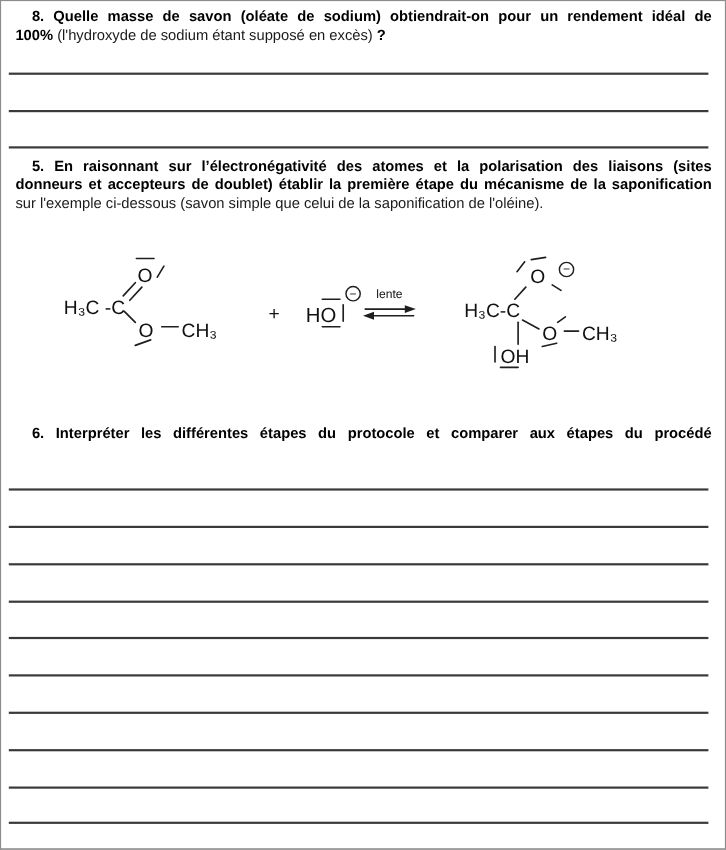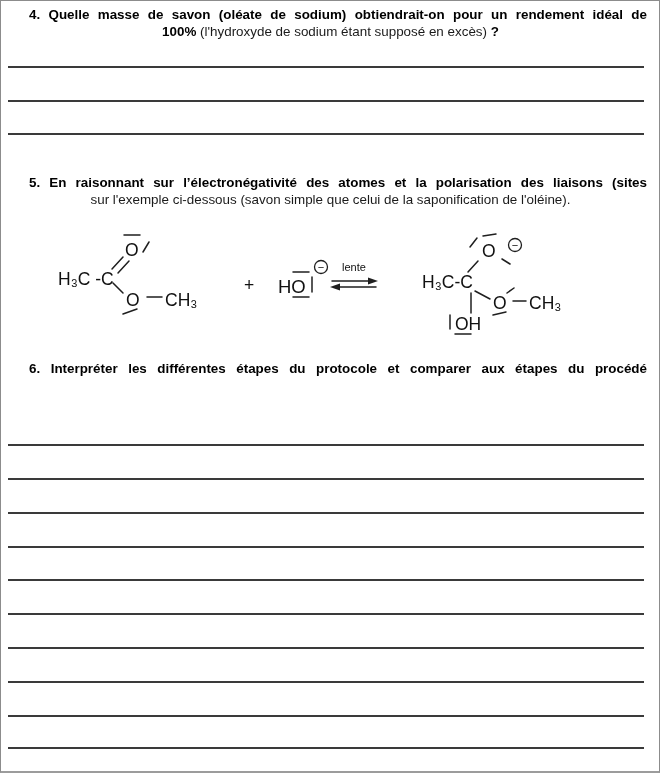--- a/index.html
+++ b/index.html
@@ -23,21 +23,21 @@
     line-height: 16.9px;
     color: #000;
   }
   .jline {            
     font-weight: bold;
     text-align: justify;
     text-align-last: justify;
     white-space: normal;
   }
   .indent { text-indent: 15px; }
-  .lline { text-align: center; }
+  .lline { text-align: left; }
   .bold  { font-weight: bold; }
   .reg   { font-weight: normal; color: #1a1a1a; }
   .ansline {
     position: absolute;
     left: 7px;
     width: 636px;
     height: 0;
     border-top: 2px solid #3a3a3a;
   }
   .scheme {
@@ -53,30 +53,31 @@
   .fml-b { font-size: 18.5px; }
   .lbl   { font-size: 11px; }
   .chg   { font-size: 11px; }
 </style>
 </head>
 <body>
 
 <div class="page">
 
   <div class="qblock" style="top:6px;">
-    <div class="jline indent">4.  Quelle masse de savon (oléate de sodium) obtiendrait-on pour un rendement idéal de</div>
+    <div class="jline indent">8.  Quelle masse de savon (oléate de sodium) obtiendrait-on pour un rendement idéal de</div>
     <div class="lline"><span class="bold">100%</span><span class="reg"> (l'hydroxyde de sodium étant supposé en excès) </span><span class="bold">?</span></div>
   </div>
 
   <div class="ansline" style="top:65px;"></div>
   <div class="ansline" style="top:99px;"></div>
   <div class="ansline" style="top:132px;"></div>
 
-  <div class="qblock" style="top:174px;">
+  <div class="qblock" style="top:142px;">
     <div class="jline indent">5.  En raisonnant sur l’électronégativité des atomes et la polarisation des liaisons (sites</div>
+    <div class="jline">donneurs et accepteurs de doublet) établir la première étape du mécanisme de la saponification</div>
     <div class="lline reg">sur l'exemple ci-dessous (savon simple que celui de la saponification de l'oléine).</div>
   </div>
 
   <svg class="scheme" width="660" height="120" viewBox="0 0 660 120" stroke="#1f1f1f" stroke-width="1.5" stroke-linecap="round">
 
     <g fill="none">
 
       <line x1="123" y1="10" x2="139" y2="10"></line>
 
       <line x1="142" y1="27" x2="148" y2="17"></line>
@@ -136,21 +137,21 @@
       <line x1="454" y1="109" x2="470" y2="109"></line>
     </g>
     <text class="fml" x="421" y="63" stroke="none">H₃C-C</text>
     <text class="fml" x="481" y="32" stroke="none">O</text>
     <text class="chg" x="514" y="23.5" text-anchor="middle" stroke="none">−</text>
     <text class="fml" x="492" y="84" stroke="none">O</text>
     <text class="fml" x="528" y="84" stroke="none">CH₃</text>
     <text class="fml" x="454" y="105" stroke="none">OH</text>
   </svg>
 
-  <div class="qblock" style="top:360px;">
+  <div class="qblock" style="top:385px;">
     <div class="jline indent">6.  Interpréter les différentes étapes du protocole et comparer aux étapes du procédé</div>
   </div>
 
   <div class="ansline" style="top:443px;"></div>
   <div class="ansline" style="top:477px;"></div>
   <div class="ansline" style="top:511px;"></div>
   <div class="ansline" style="top:545px;"></div>
   <div class="ansline" style="top:578px;"></div>
   <div class="ansline" style="top:612px;"></div>
   <div class="ansline" style="top:646px;"></div>

